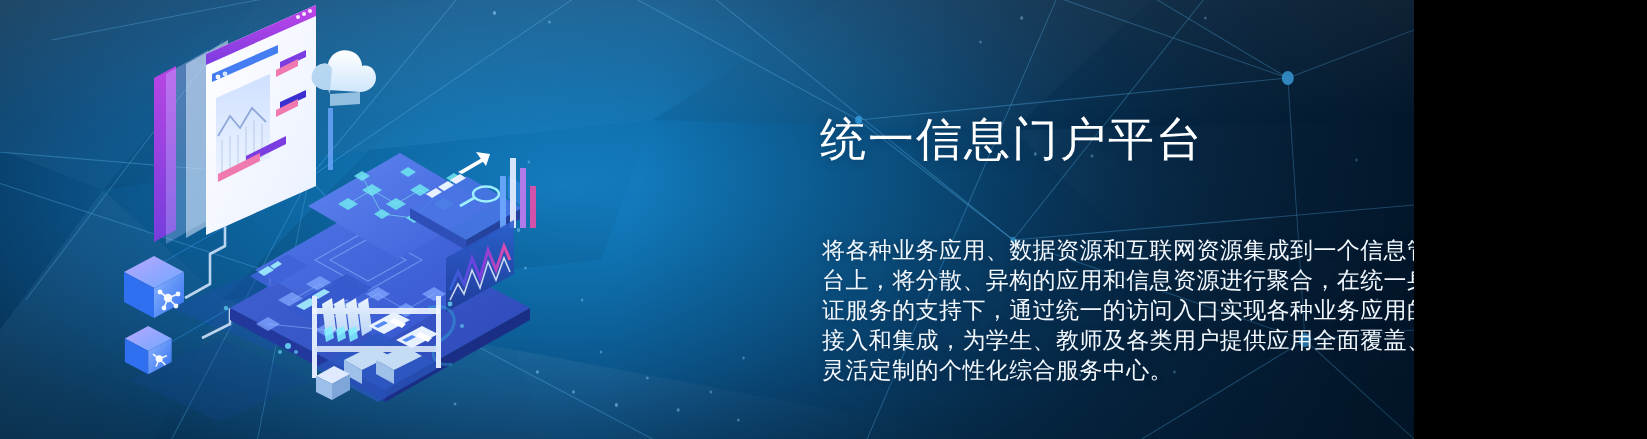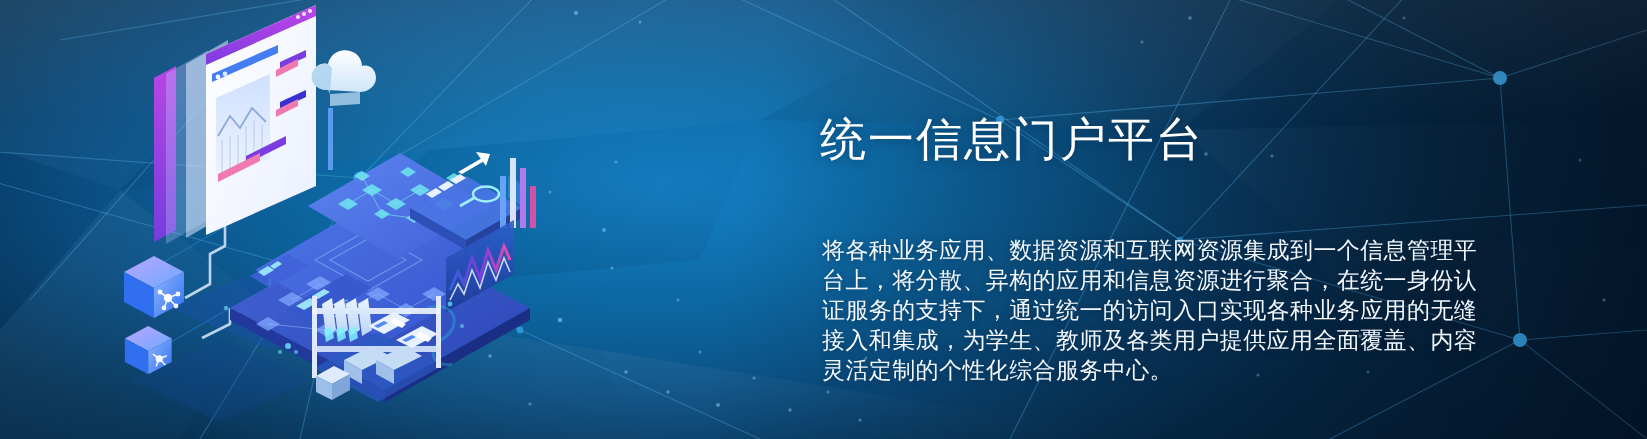--- a/index.html
+++ b/index.html
@@ -1,20 +1,20 @@
 <!DOCTYPE html>
 <html><head>
 <meta charset="utf-8">
 <style>
   html,body{margin:0;padding:0;background:#000;}
   *{box-sizing:border-box;}
 
   #banner{
     position:relative;
-    width:1647px;height:439px;
+    width:1414px;height:439px;
     overflow:hidden;
     font-family:"Liberation Sans","DejaVu Sans",sans-serif;
     background:#14532d;
   }
 
   
   .bg-base{
     position:absolute;inset:0;
     background:
       radial-gradient(ellipse 62% 85% at 40% 42%, #1580c4 0%, #0f70ae 22%, #0c5e96 42%, #0a4a7c 62%, #083a60 80%, #062e4e 100%);

